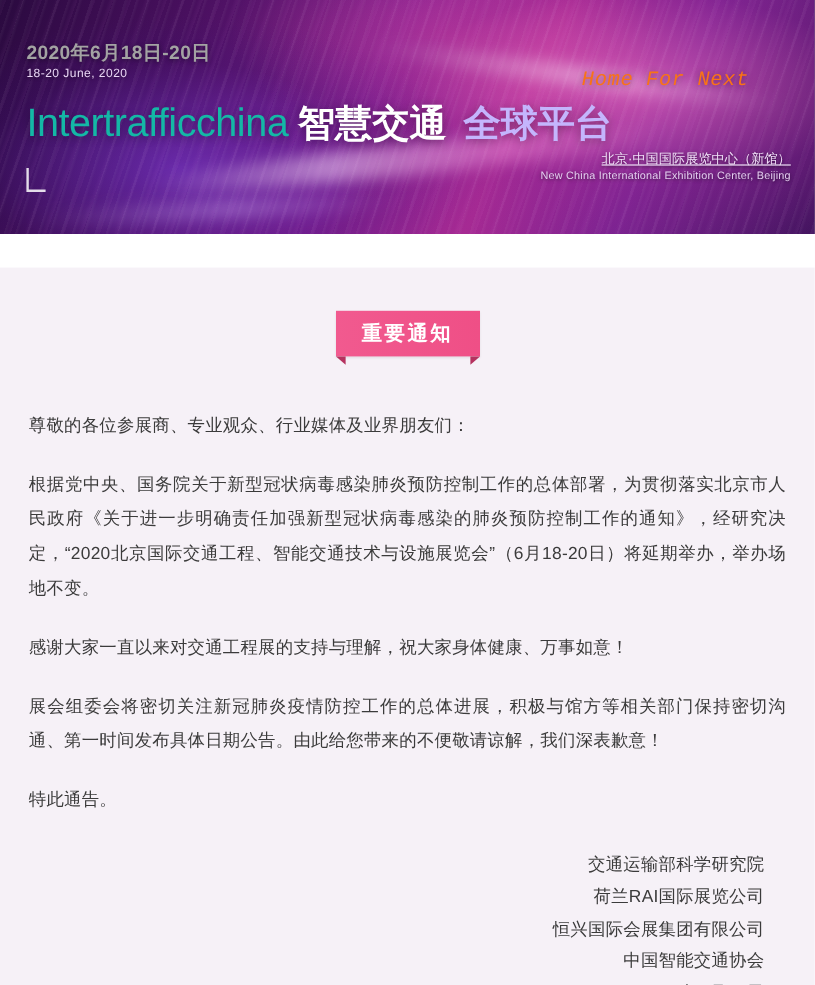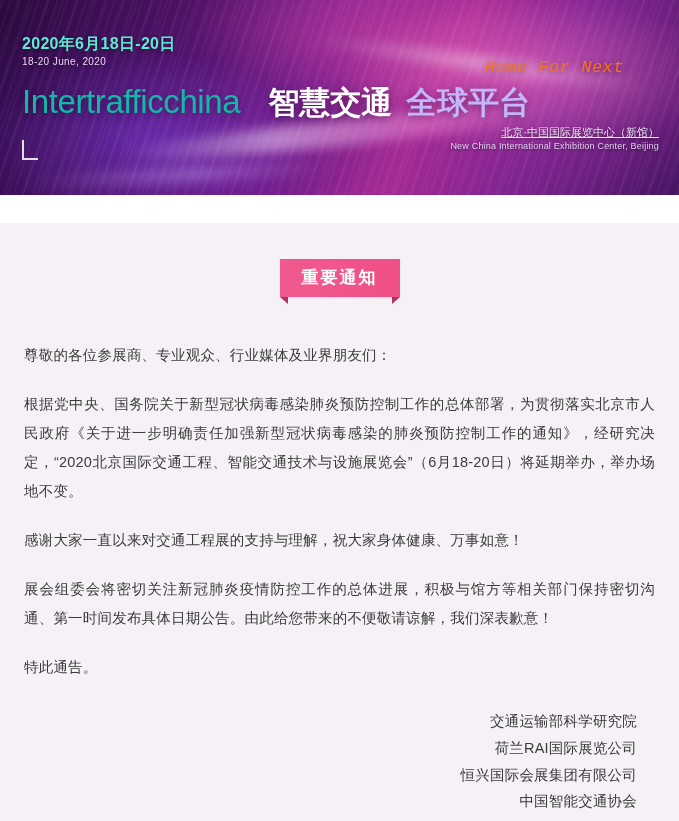--- a/index.html
+++ b/index.html
@@ -59,21 +59,21 @@
   .streak-3 {
     left: 20px; top: 168px; width: 320px; height: 14px;
     background: linear-gradient(90deg, rgba(200,160,255,0) 0%, rgba(225,190,255,0.35) 55%, rgba(200,160,255,0) 100%);
     transform: rotate(-3deg);
   }
 
   .banner-date {
     position: absolute;
     left: 22px;
     top: 34px;
-    color: #5eead4;
+    color: #a3a3a3;
     font-size: 16px;
     font-weight: bold;
     letter-spacing: 0.3px;
     text-shadow: 0 1px 4px rgba(0,0,0,0.45);
   }
   .banner-date-en {
     position: absolute;
     left: 22px;
     top: 56px;
     color: #e9d6f5;
@@ -103,21 +103,21 @@
   .banner-title-en {
     color: #14b8a6;
     font-size: 33px;
     letter-spacing: -0.4px;
     text-shadow: 0 2px 8px rgba(0,0,0,0.35);
   }
   .banner-title-cn {
     color: #ffffff;
     font-size: 31px;
     font-weight: bold;
-    margin-left: 28px;
+    margin-left: 8px;
     text-shadow: 0 2px 8px rgba(0,0,0,0.35);
   }
   .banner-title-cn2 {
     color: #c4b5fd;
     font-size: 31px;
     font-weight: bold;
     margin-left: 14px;
     text-shadow: 0 2px 8px rgba(0,0,0,0.35);
   }
   .banner-venue-cn {

